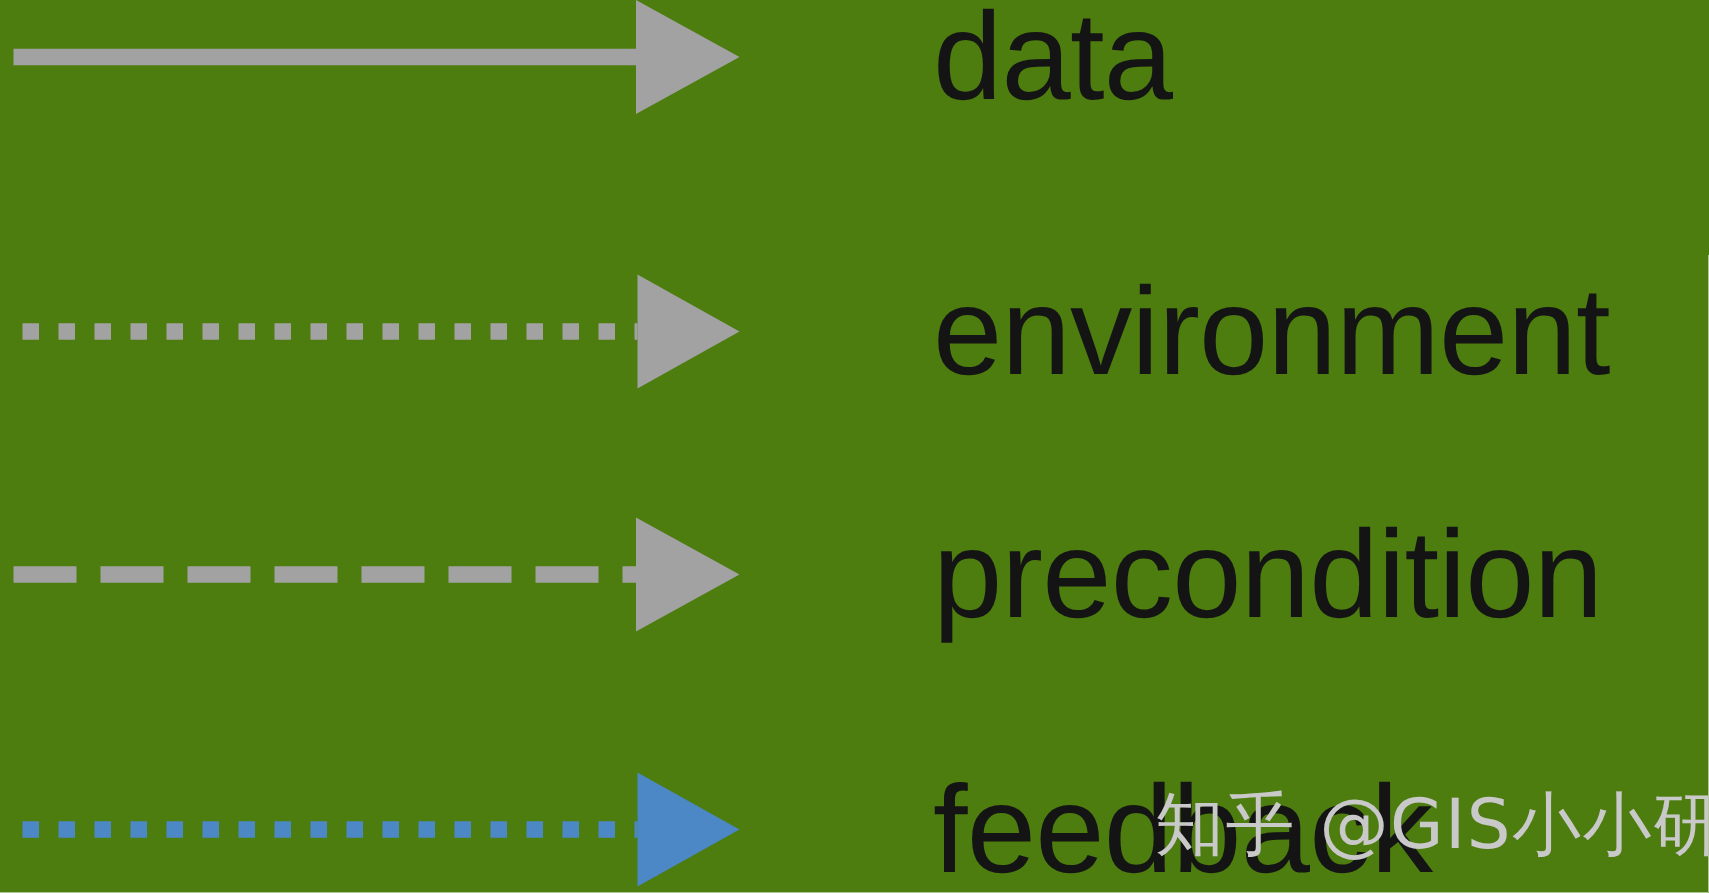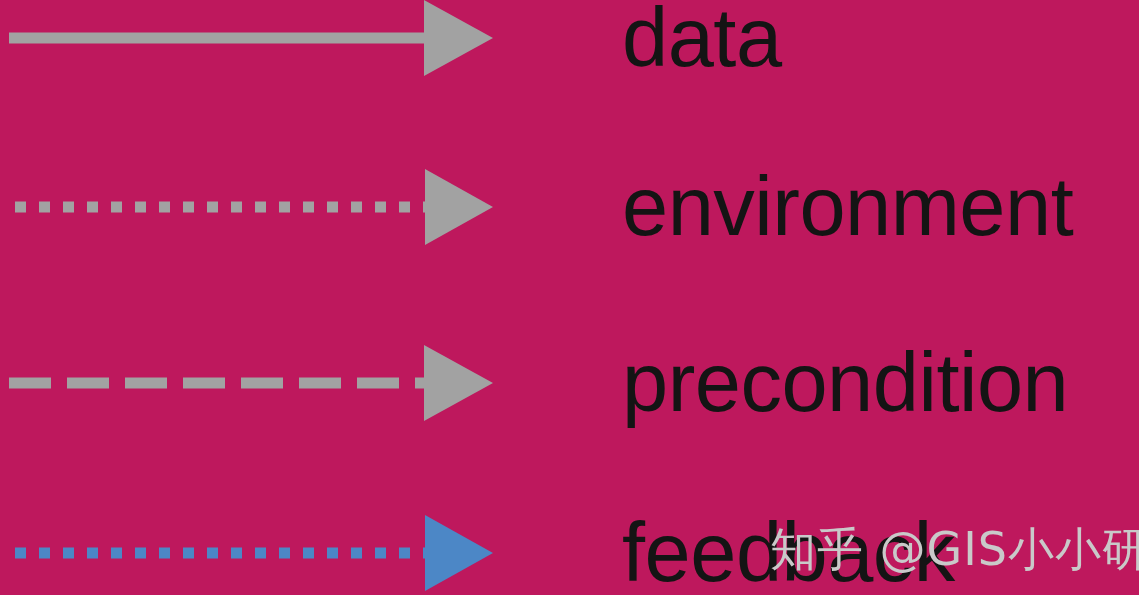--- a/index.html
+++ b/index.html
@@ -9,33 +9,33 @@
     background: #ffffff;
   }
   body {
     font-family: "Liberation Sans", sans-serif;
     -webkit-font-smoothing: antialiased;
   }
   #legend-root {
     position: relative;
     width: 1139px;
     height: 595px;
-    background: #be185d;
+    background: #4d7c0f;
     overflow: hidden;
   }
 
   
   .legend-row {
     position: absolute;
     left: 0;
     width: 1139px;
     height: 170px;
   }
   .legend-row[data-row="0"] { top: -47px; }
-  .legend-row[data-row="1"] { top: 122px; }
+  .legend-row[data-row="1"] { top: 136px; }
   .legend-row[data-row="2"] { top: 298px; text-decoration: underline; }
   .legend-row[data-row="3"] { top: 468px; }
 
   
   .arrow-glyph {
     position: absolute;
     left: 0;
     top: 0;
     width: 510px;
     height: 170px;

